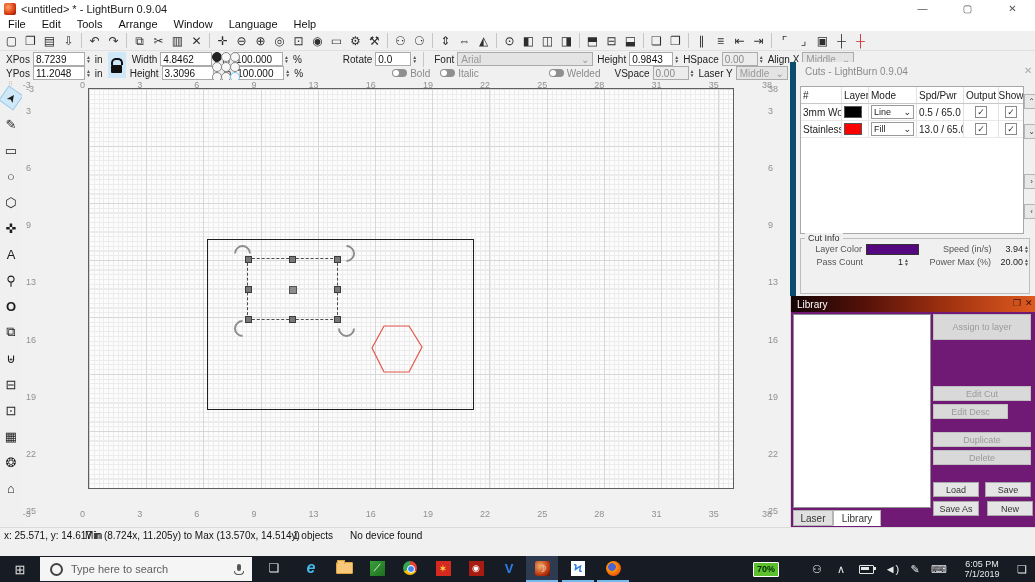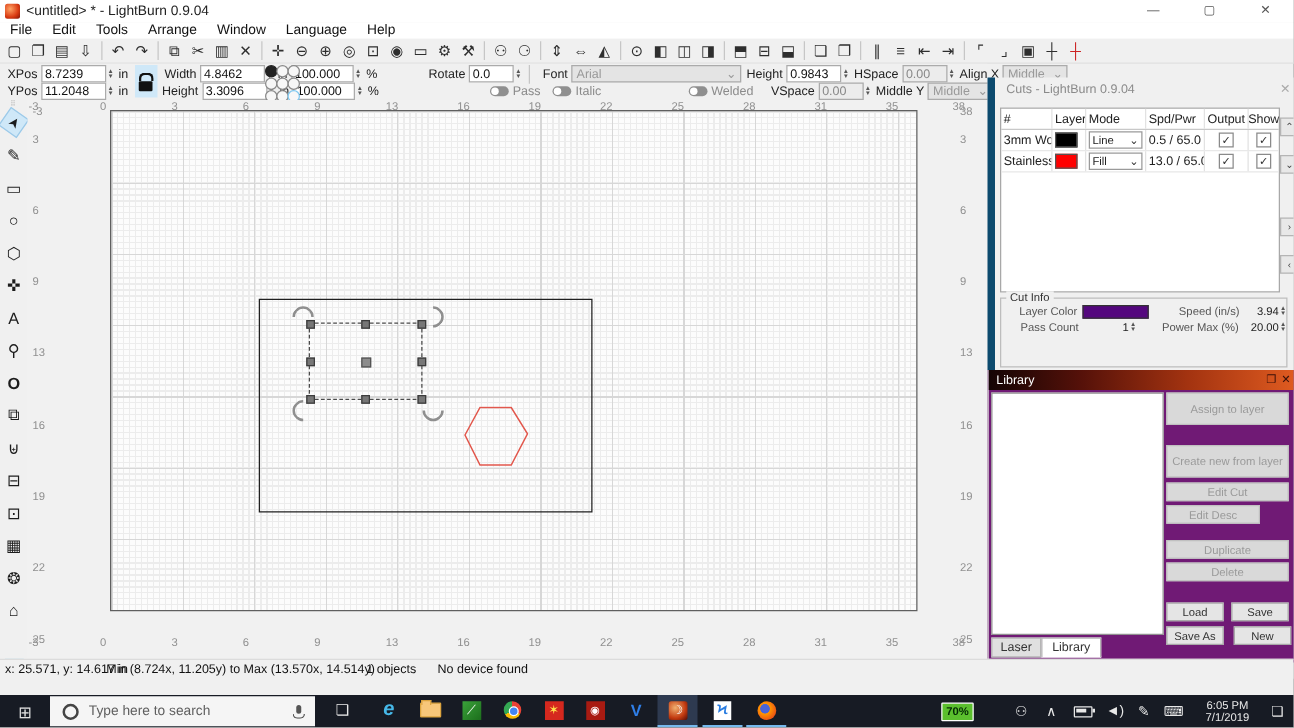--- a/index.html
+++ b/index.html
@@ -314,38 +314,38 @@
       <span class="fldlab">in</span>
       <span class="field" style="width:44px;">100.000</span>
       <span class="spin">
           <span>▲</span>
           <span>▼</span>
         </span>
       <span class="fldlab">%</span>
       <span style="width:86px;"></span>
       <span class="toggle">
           <span class="tg"></span>
-        <span>Pass</span>
+        <span>Bold</span>
         </span>
       <span class="toggle">
           <span class="tg"></span>
         <span>Italic</span>
         </span>
       <span style="width:60px;"></span>
       <span class="toggle">
           <span class="tg"></span>
         <span>Welded</span>
         </span>
       <span class="fldlab">VSpace</span>
       <span class="field dis" style="width:30px;">0.00</span>
       <span class="spin">
           <span>▲</span>
           <span>▼</span>
         </span>
-      <span class="fldlab">Middle Y</span>
+      <span class="fldlab">Laser Y</span>
       <span class="combo dis" style="width:44px;">
         <span>Middle</span>
           <span>⌄</span>
         </span>
     </div>
     <div id="ninedot">
         <div class="dot9 sel"></div>
         <div class="dot9"></div>
         <div class="dot9"></div>
         <div class="dot9"></div>
@@ -534,21 +534,20 @@
   </div>
 
   <div class="abs" id="librarypanel">
     <div id="lib-titlebar">
       <span id="lib-title">Library</span>
       <span class="lib-tbtn" style="left:222px;">❐</span>
       <span class="lib-tbtn" style="left:234px;">✕</span>
     </div>
     <div id="lib-list"></div>
     <div class="lib-btn" style="left:142px;top:18px;width:98px;height:26px;">Assign to layer</div>
-    <div class="lib-btn" style="left:142px;top:60px;width:98px;height:26px;">Create new from layer</div>
     <div class="lib-btn" style="left:142px;top:90px;width:98px;height:15px;">Edit Cut</div>
     <div class="lib-btn" style="left:142px;top:108px;width:75px;height:15px;">Edit Desc</div>
     <div class="lib-btn" style="left:142px;top:136px;width:98px;height:15px;">Duplicate</div>
     <div class="lib-btn" style="left:142px;top:154px;width:98px;height:15px;">Delete</div>
     <div class="lib-btn en" style="left:142px;top:186px;width:46px;height:15px;">Load</div>
     <div class="lib-btn en" style="left:194px;top:186px;width:46px;height:15px;">Save</div>
     <div class="lib-btn en" style="left:142px;top:205px;width:46px;height:15px;">Save As</div>
     <div class="lib-btn en" style="left:196px;top:205px;width:46px;height:15px;">New</div>
     <div class="lib-tab" style="left:2px;width:40px;">Laser</div>
     <div class="lib-tab active" style="left:42px;width:48px;">Library</div>

